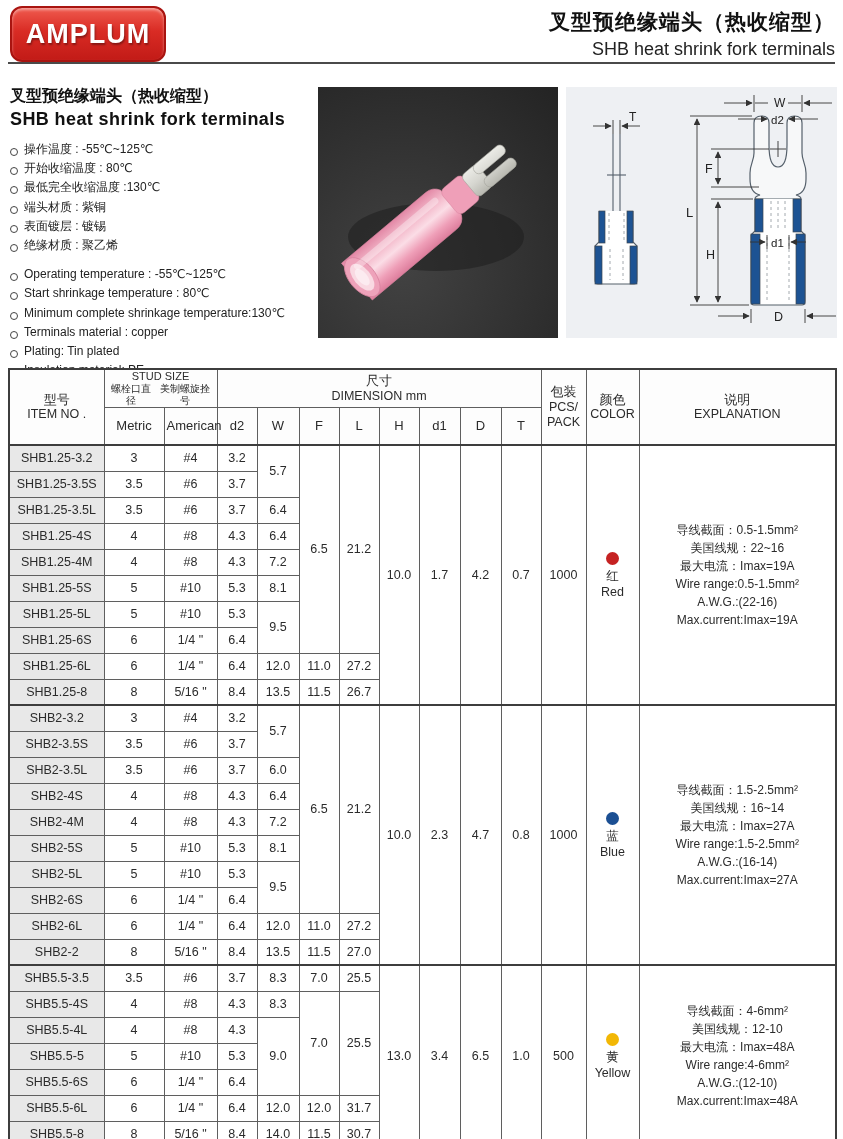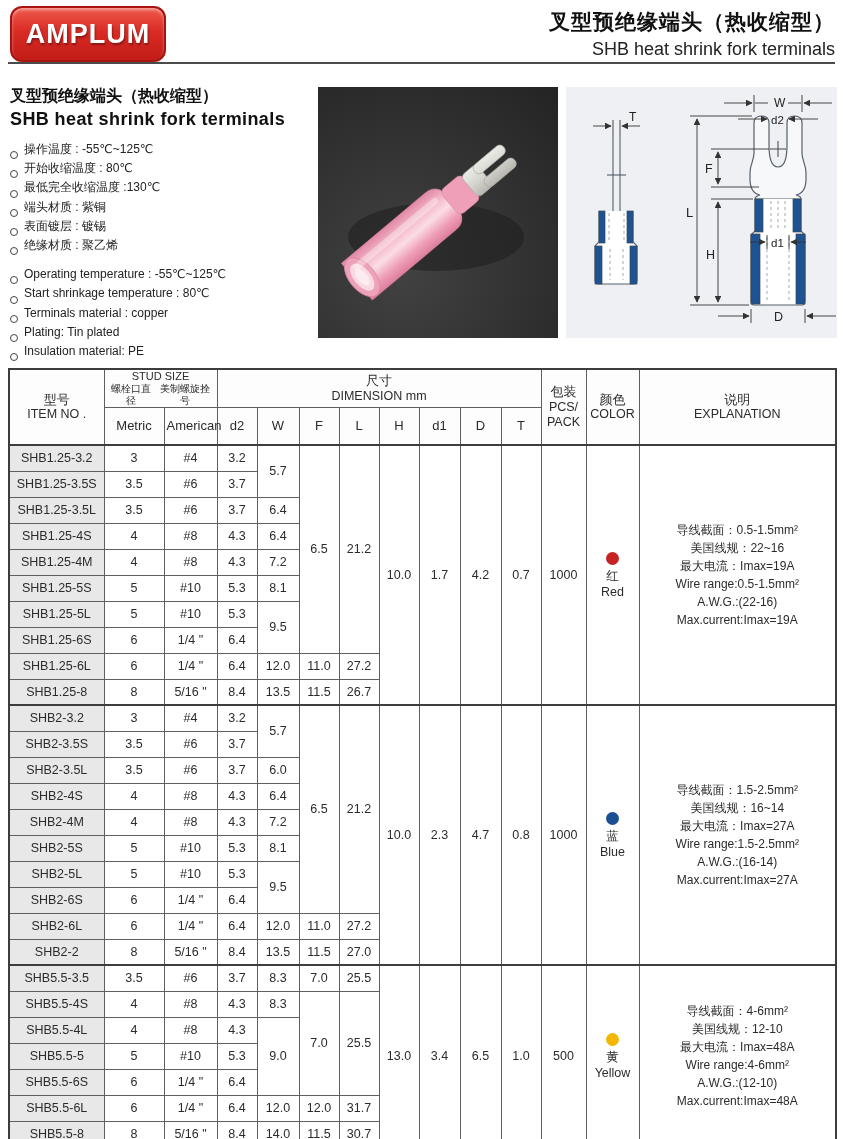--- a/index.html
+++ b/index.html
@@ -16,21 +16,21 @@
   .head-titles{position:absolute;right:8px;top:8px;text-align:right;}
   .head-zh{font-size:21px;font-weight:bold;color:#111;letter-spacing:1px;}
   .head-en{font-size:18px;color:#222;margin-top:3px;}
   .rule{position:absolute;left:8px;right:8px;top:62px;height:2px;background:#4a4a4a;}
 
   
   .intro{position:absolute;left:10px;top:86px;width:302px;}
   .intro .t-zh{font-size:16px;font-weight:bold;color:#111;}
   .intro .t-en{font-size:18px;font-weight:bold;color:#111;margin-top:2px;letter-spacing:.4px;}
   .blist{margin-top:10px;}
-  .blist .li{display:flex;align-items:flex-end;font-size:12px;line-height:1.6;color:#222;}
+  .blist .li{display:flex;align-items:center;font-size:12px;line-height:1.6;color:#222;}
   .blist .li .mark{flex:0 0 auto;width:6px;height:6px;border:1.4px solid #444;border-radius:50%;
     margin:5px 6px 0 0;}
   .certs{margin-top:16px;display:flex;align-items:center;gap:14px;}
   .ce{font-size:31px;font-weight:bold;letter-spacing:5px;color:#111;}
   .certmark{position:relative;width:27px;height:27px;border:2.5px solid #111;border-radius:50%;
     display:flex;align-items:center;justify-content:center;font-weight:bold;font-size:15px;color:#111;}
   .certmark .sub{position:absolute;right:-4px;bottom:-7px;font-size:6px;font-weight:normal;color:#333;}
   .rohs{font-size:27px;font-weight:bold;color:#111;letter-spacing:1px;}
 
   
@@ -100,20 +100,24 @@
         </div>
       </div>
     <div class="blist">
         <div class="li">
           <span class="mark"></span>
           <span>Operating temperature : -55℃~125℃</span>
         </div>
         <div class="li">
           <span class="mark"></span>
           <span>Start shrinkage temperature : 80℃</span>
+        </div>
+        <div class="li">
+          <span class="mark"></span>
+          <span>Minimum complete shrinkage temperature:130℃</span>
         </div>
         <div class="li">
           <span class="mark"></span>
           <span>Terminals material : copper</span>
         </div>
         <div class="li">
           <span class="mark"></span>
           <span>Plating: Tin plated</span>
         </div>
         <div class="li">

